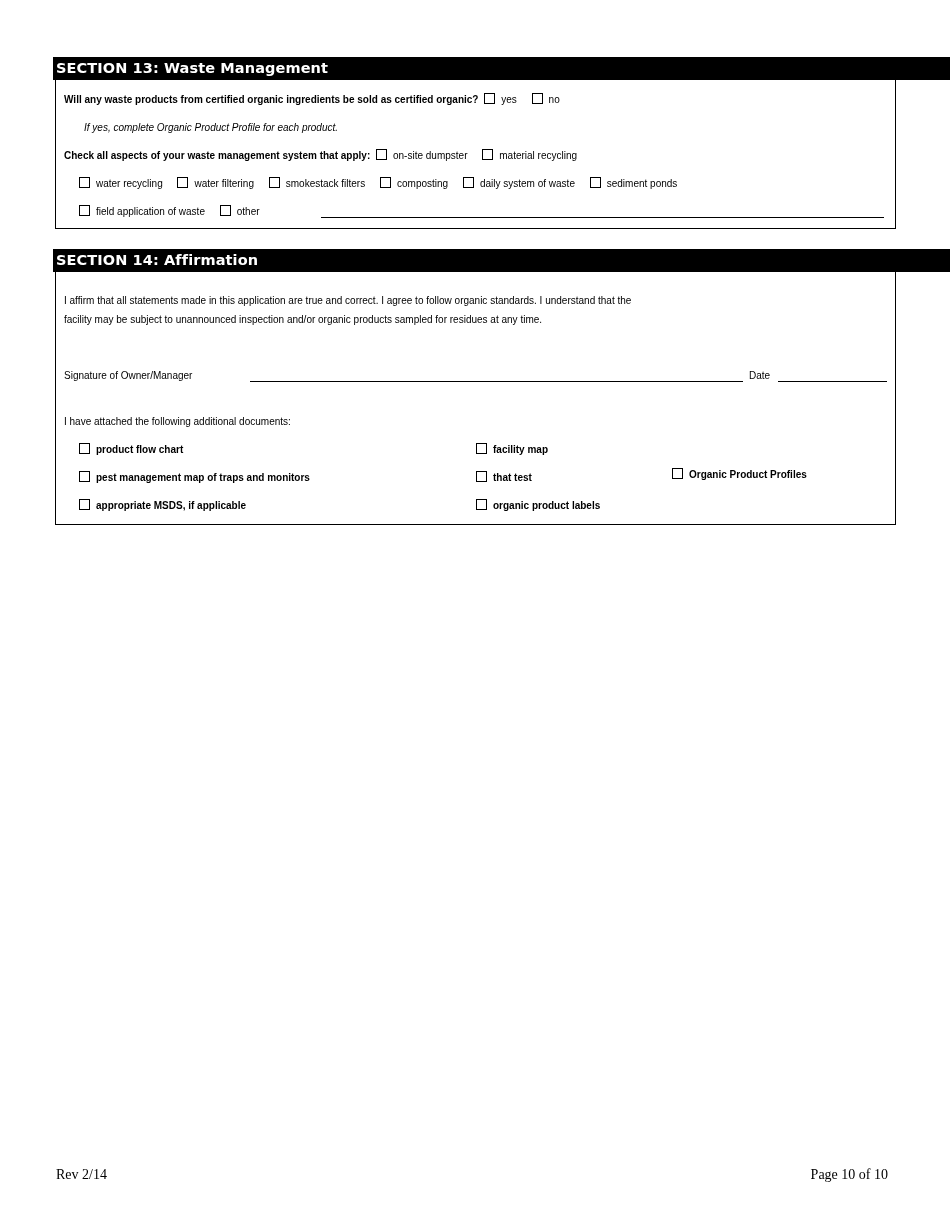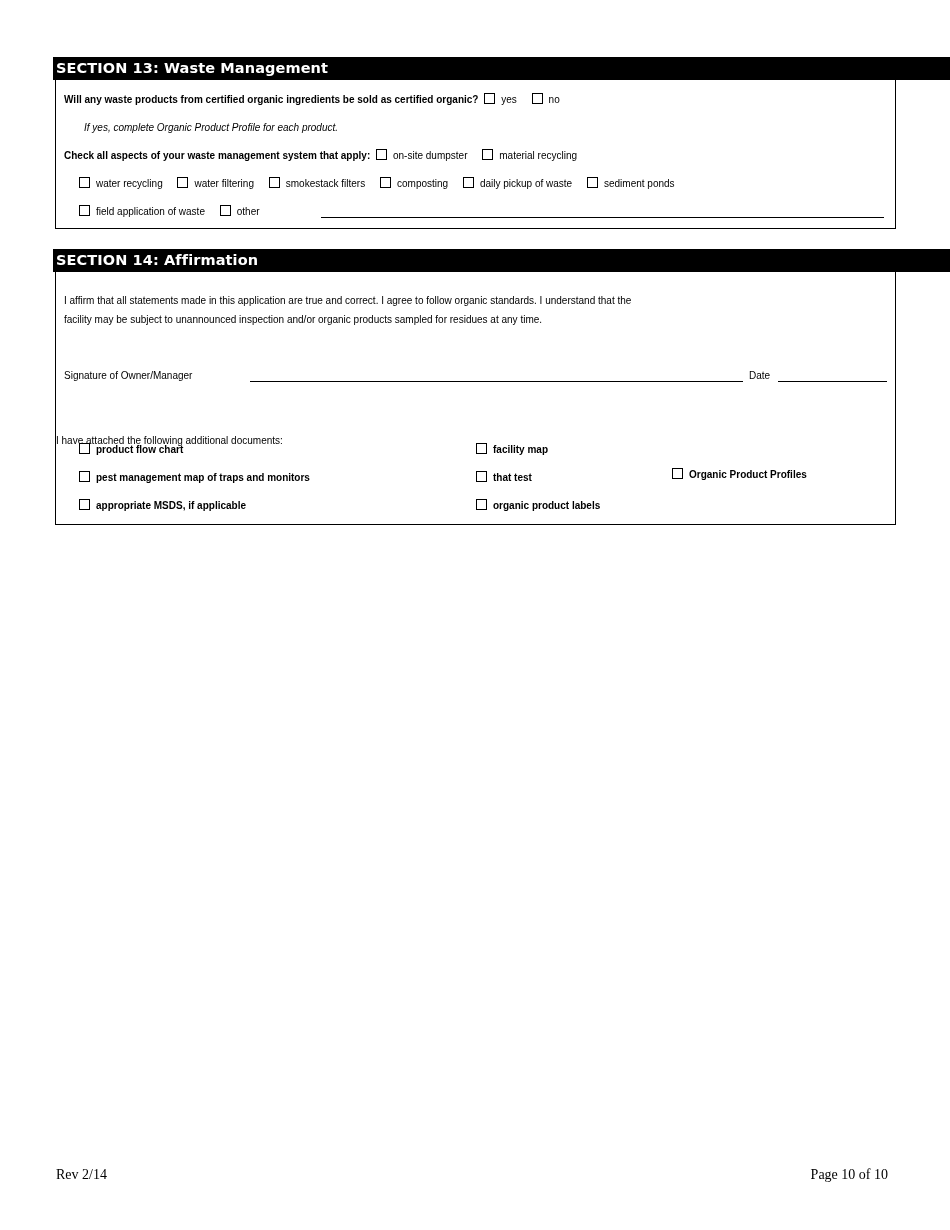--- a/index.html
+++ b/index.html
@@ -32,42 +32,42 @@
   <span class="b">Check all aspects of your waste management system that apply:</span>
   <span class="cb" style="margin-left:3px;"></span><span class="opt">on-site dumpster</span>
   <span class="cb"></span><span>material recycling</span>
 </div>
 
 <div class="line" style="left:79px; top:176px;">
   <span class="cb"></span><span class="opt">water recycling</span>
   <span class="cb"></span><span class="opt">water filtering</span>
   <span class="cb"></span><span class="opt">smokestack filters</span>
   <span class="cb"></span><span class="opt">composting</span>
-  <span class="cb"></span><span class="opt">daily pickup of waste</span>
+  <span class="cb"></span><span class="opt">daily system of waste</span>
   <span class="cb"></span><span>sediment ponds</span>
 </div>
 
 <div class="line" style="left:79px; top:204px;">
   <span class="cb"></span><span class="opt">field application of waste</span>
   <span class="cb"></span><span style="margin-right:6px;">other</span>
 </div>
 <div class="abs" style="left:321px; top:217px; width:563px; border-bottom:1px solid #000;"></div>
 
 <div class="hdr" style="top:249px;">SECTION 14: Affirmation</div>
 <div class="box" style="top:272px; height:253px;"></div>
 
 <div class="line" style="left:64px; top:293px;">I affirm that all statements made in this application are true and correct. I agree to follow organic standards. I understand that the</div>
 <div class="line" style="left:64px; top:312px;">facility may be subject to unannounced inspection and/or organic products sampled for residues at any time.</div>
 
 <div class="line" style="left:64px; top:368px;">Signature of Owner/Manager</div>
 <div class="abs" style="left:250px; top:381px; width:493px; border-bottom:1px solid #000;"></div>
 <div class="line" style="left:749px; top:368px;">Date</div>
 <div class="abs" style="left:778px; top:381px; width:109px; border-bottom:1px solid #000;"></div>
 
-<div class="line" style="left:56px; top:414px;margin-top:19px;">I have attached the following additional documents:</div>
+<div class="line" style="left:64px; top:414px;">I have attached the following additional documents:</div>
 
 <div class="line b" style="left:79px; top:442px;">
   <span class="cb"></span><span>product flow chart</span>
 </div>
 <div class="line b" style="left:79px; top:470px;">
   <span class="cb"></span><span>pest management map of traps and monitors</span>
 </div>
 <div class="line b" style="left:79px; top:498px;text-align:center;">
   <span class="cb"></span><span>appropriate MSDS, if applicable</span>
 </div>

